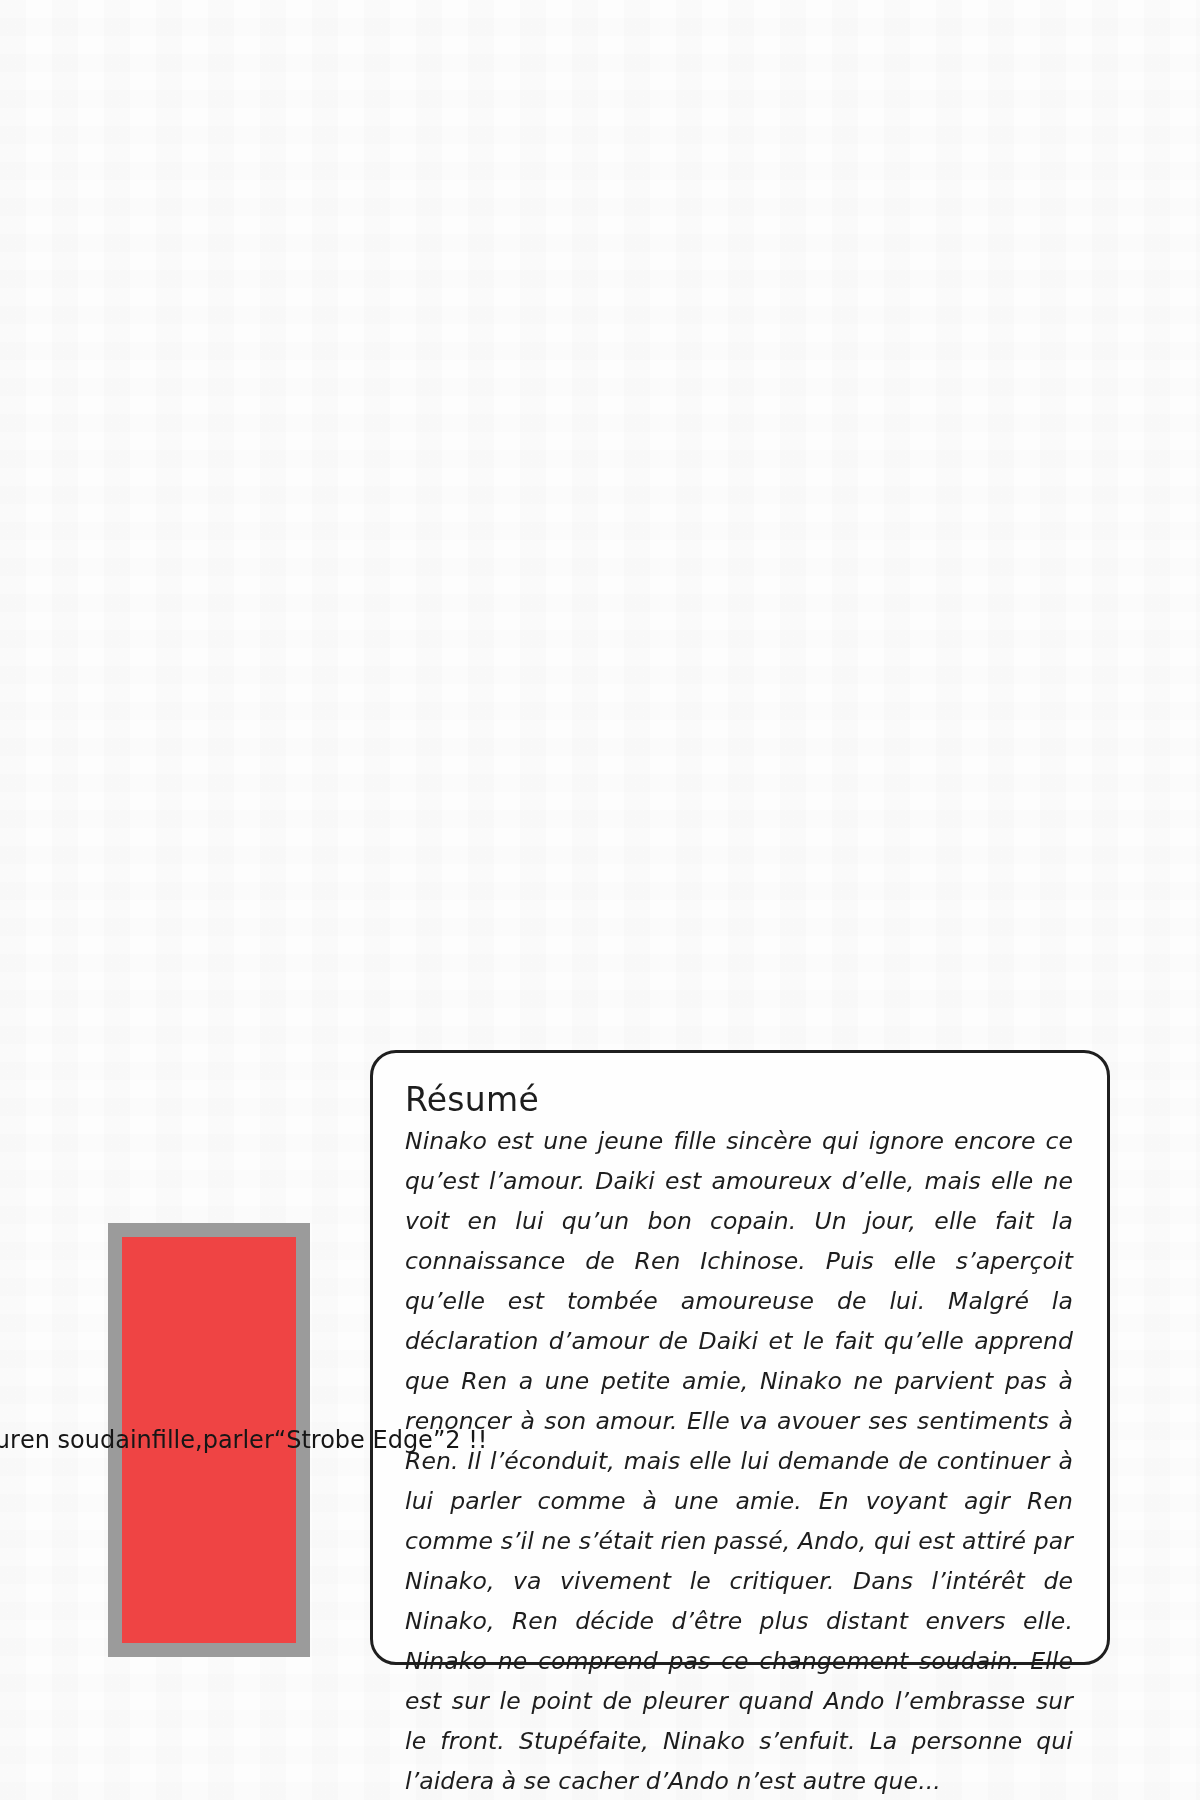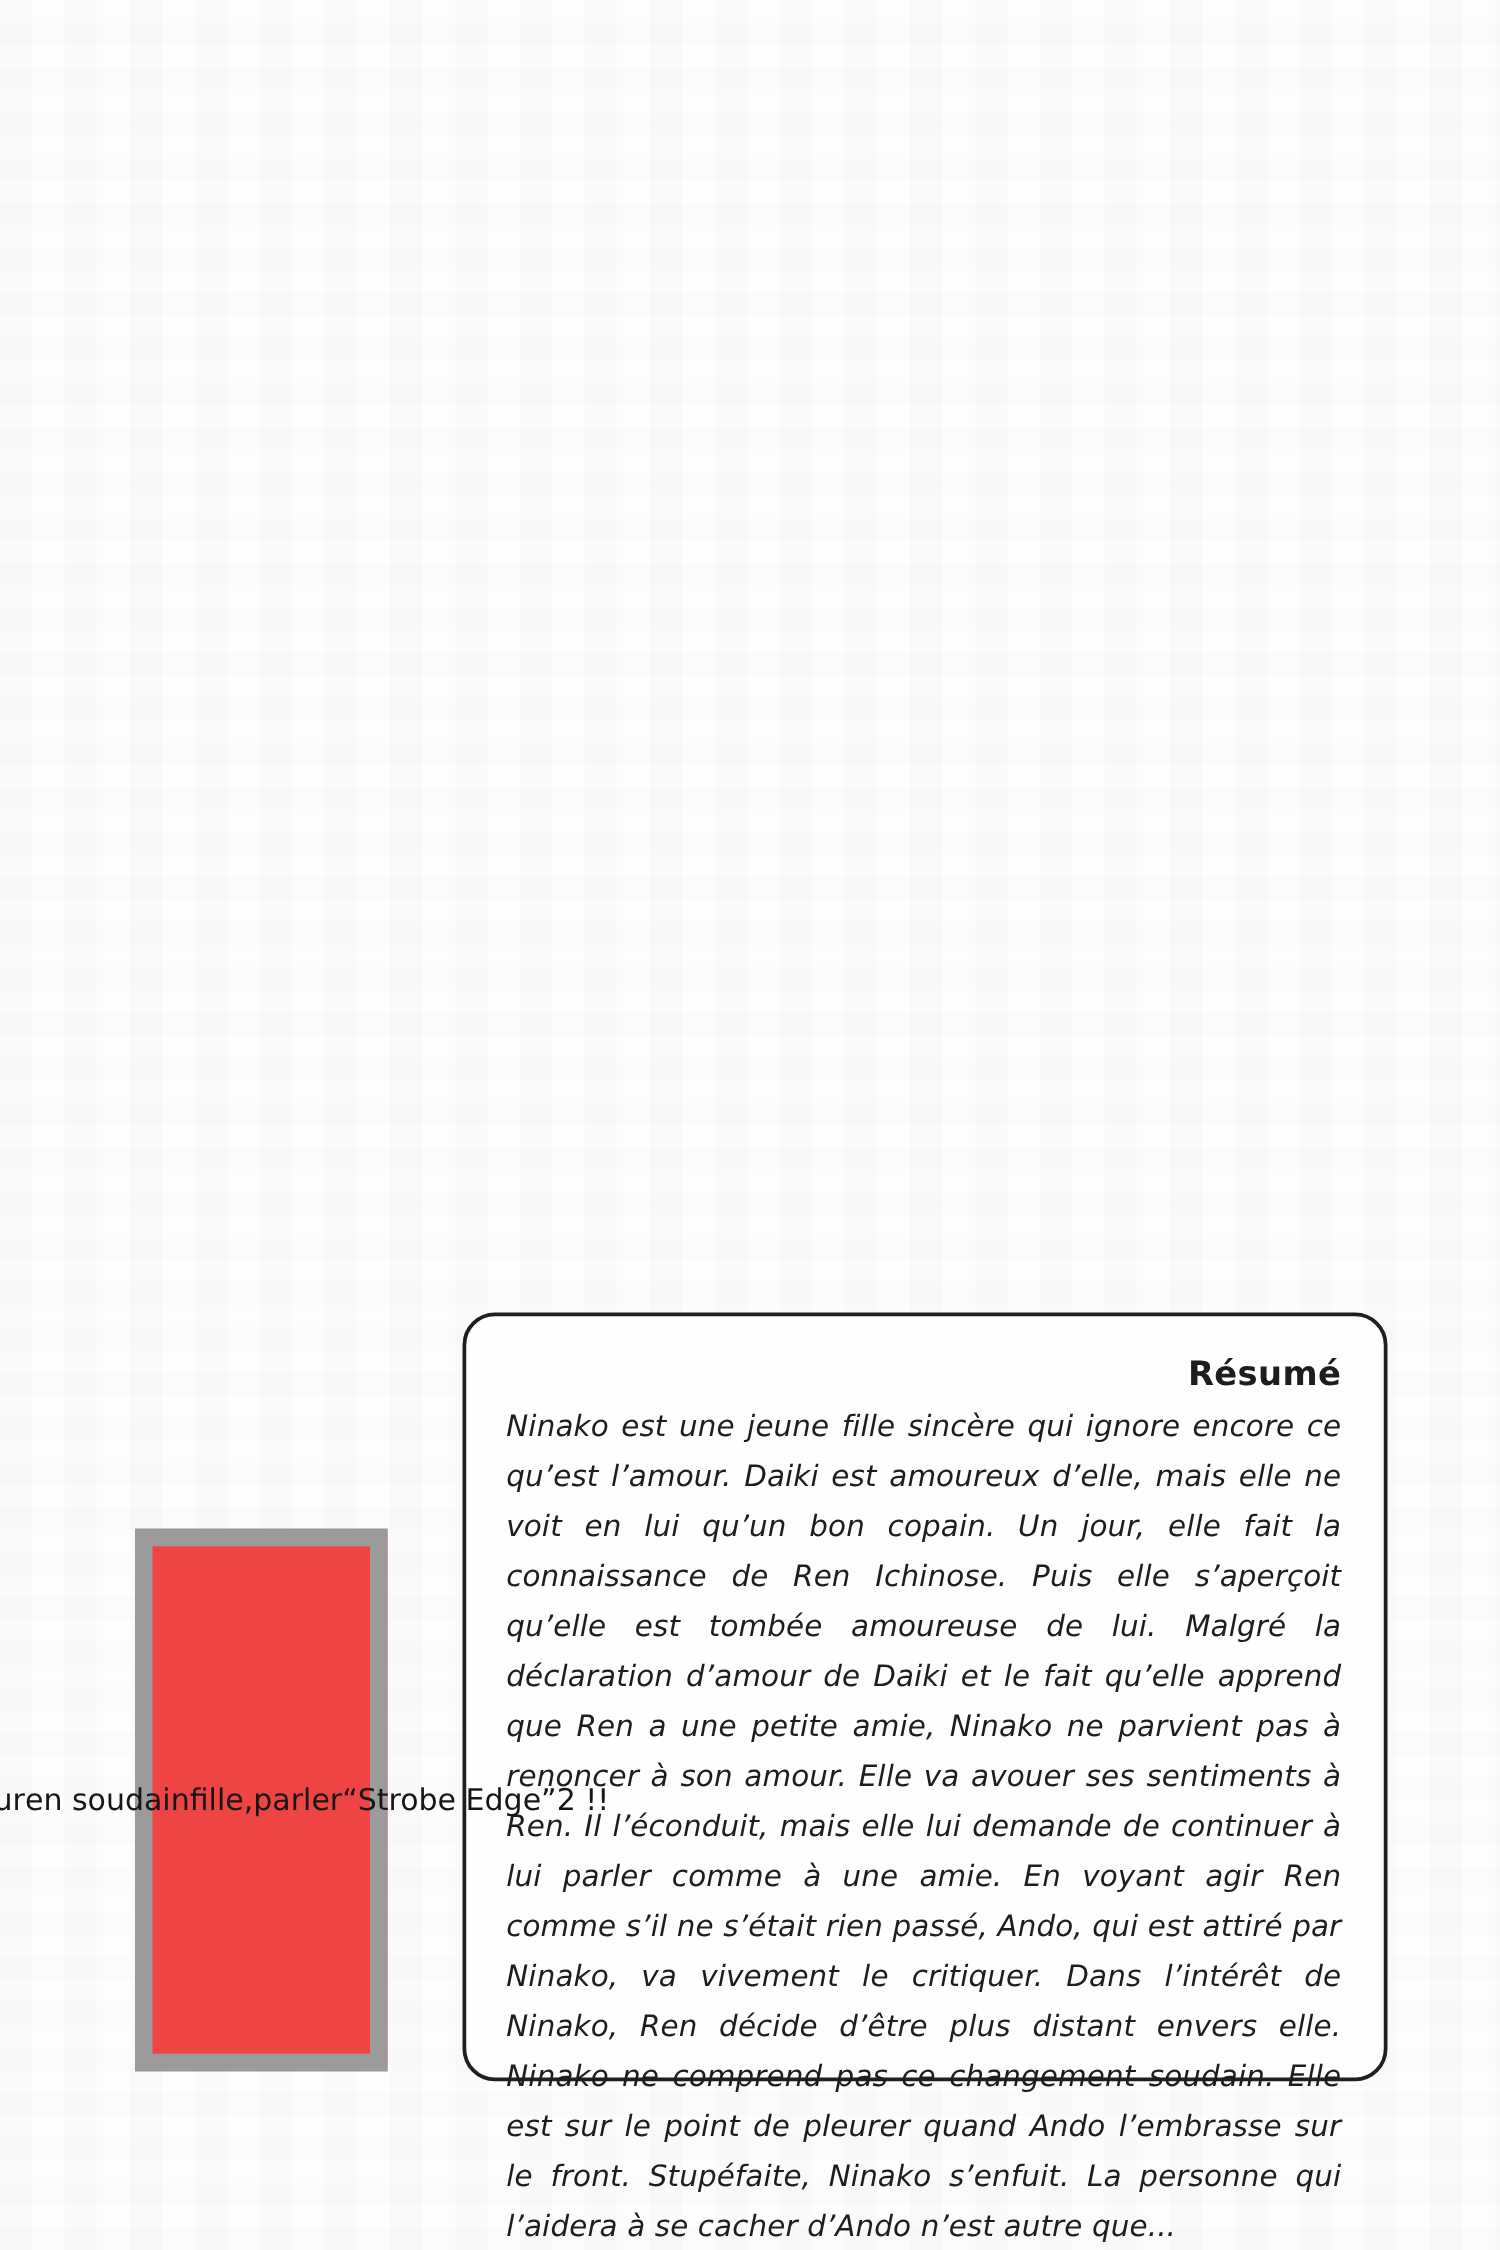--- a/index.html
+++ b/index.html
@@ -29,25 +29,24 @@
     top: 1050px;
     width: 740px;
     height: 615px;
     box-sizing: border-box;
     border: 3px solid #1f1f1f;
     border-radius: 26px;
     background: #fefefe;
     padding: 26px 34px 0 32px;
   }
   .resume-title {
-    font-weight: bold;
-    font-size: 27px;
+    font-weight: normal;
+    font-size: 33px;
     line-height: 42px;
     letter-spacing: 0.3px;
-    text-align: right;
   }
   .resume-text {
     font-size: 23.5px;
     line-height: 40px;
     text-align: justify;
     letter-spacing: 0.1px;
     font-style: italic;
   }
 
   .promo-box {

